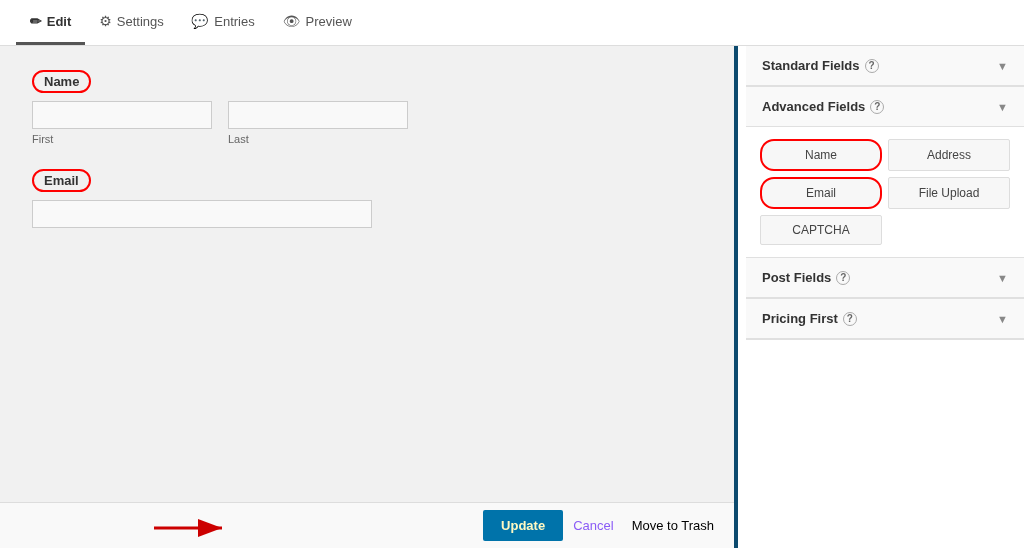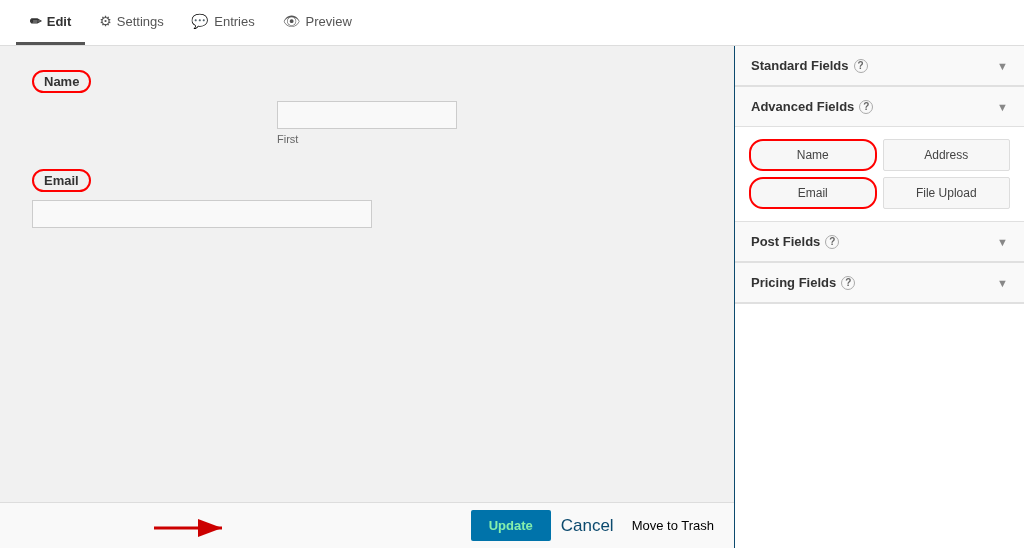--- a/index.html
+++ b/index.html
@@ -58,21 +58,20 @@
       margin-bottom: 8px;
       display: inline-block;
       border: 2px solid red;
       border-radius: 18px;
       padding: 2px 10px;
       color: #333;
     }
     .field-inputs {
       display: flex;
       gap: 16px;
-      justify-content: center;
     }
     .field-input-group {
       display: flex;
       flex-direction: column;
       gap: 4px;
     }
     .field-input-group input {
       width: 180px;
       height: 28px;
       border: 1px solid #ccc;
@@ -90,24 +89,25 @@
       border: 1px solid #ccc;
       background: #f9f9f9;
       padding: 4px 8px;
       font-size: 12px;
     }
 
     
     .sidebar {
       width: 290px;
       background: #fff;
-      border-left: 1px solid #0c4a6e;
+      border-left: 4px solid #0c4a6e;
       overflow-y: auto;
       display: flex;
       flex-direction: column;
+      padding-left: 8px;
     }
 
     
     .sidebar-section {
       border-bottom: 1px solid #e0e0e0;
     }
     .sidebar-section-header {
       display: flex;
       justify-content: space-between;
       align-items: center;
@@ -173,33 +173,33 @@
       background: #f9f9f9;
       border-top: 1px solid #ddd;
       display: flex;
       align-items: center;
       justify-content: flex-end;
       padding: 0 20px;
       gap: 10px;
     }
     .btn-update {
       background: #0073aa;
-      color: #86efac;
+      color: #fef9c3;
       border: none;
       padding: 8px 18px;
       font-size: 13px;
       cursor: pointer;
       border-radius: 2px;
       font-weight: 600;
     }
     .btn-cancel {
       background: none;
       border: none;
-      color: #0c4a6e;
-      font-size: 17px;
+      color: #8b5cf6;
+      font-size: 13px;
       cursor: pointer;
     }
     .btn-trash {
       background: none;
       border: none;
       color: #000000;
       font-size: 13px;
       cursor: pointer;
       margin-left: 8px;
     }
@@ -230,20 +230,24 @@
 
   <div class="form-canvas">
 
     <div class="field-wrapper">
       <span class="field-label">Name</span>
       <div class="field-inputs">
         <div class="field-input-group">
           <input type="text" style="">
           <span class="field-sub-label">First</span>
         </div>
+        <div class="field-input-group">
+          <input type="text" style="">
+          <span class="field-sub-label">Last</span>
+        </div>
       </div>
     </div>
 
     <div class="field-wrapper">
       <span class="field-label">Email</span>
       <div>
         <input class="email-input" type="email" style="">
       </div>
     </div>
 
@@ -283,37 +287,38 @@
           <span>Advanced Fields</span>
           <span class="help-icon">?</span>
         </span>
         <span class="chevron">▼</span>
       </div>
       <div class="fields-grid">
         <button class="field-btn circled">Name</button>
         <button class="field-btn">Address</button>
         <button class="field-btn circled">Email</button>
         <button class="field-btn">File Upload</button>
+        <button class="field-btn">CAPTCHA</button>
       </div>
     </div>
 
     <div class="sidebar-section">
       <div class="sidebar-section-header">
         <span class="sidebar-section-title">
           <span>Post Fields</span>
           <span class="help-icon">?</span>
         </span>
         <span class="chevron">▼</span>
       </div>
     </div>
 
     <div class="sidebar-section">
       <div class="sidebar-section-header">
         <span class="sidebar-section-title">
-          <span>Pricing Fields</span>
+          <span>Pricing First</span>
           <span class="help-icon">?</span>
         </span>
         <span class="chevron">▼</span>
       </div>
     </div>
 
   </div>
 </div>
 
 </body></html>

